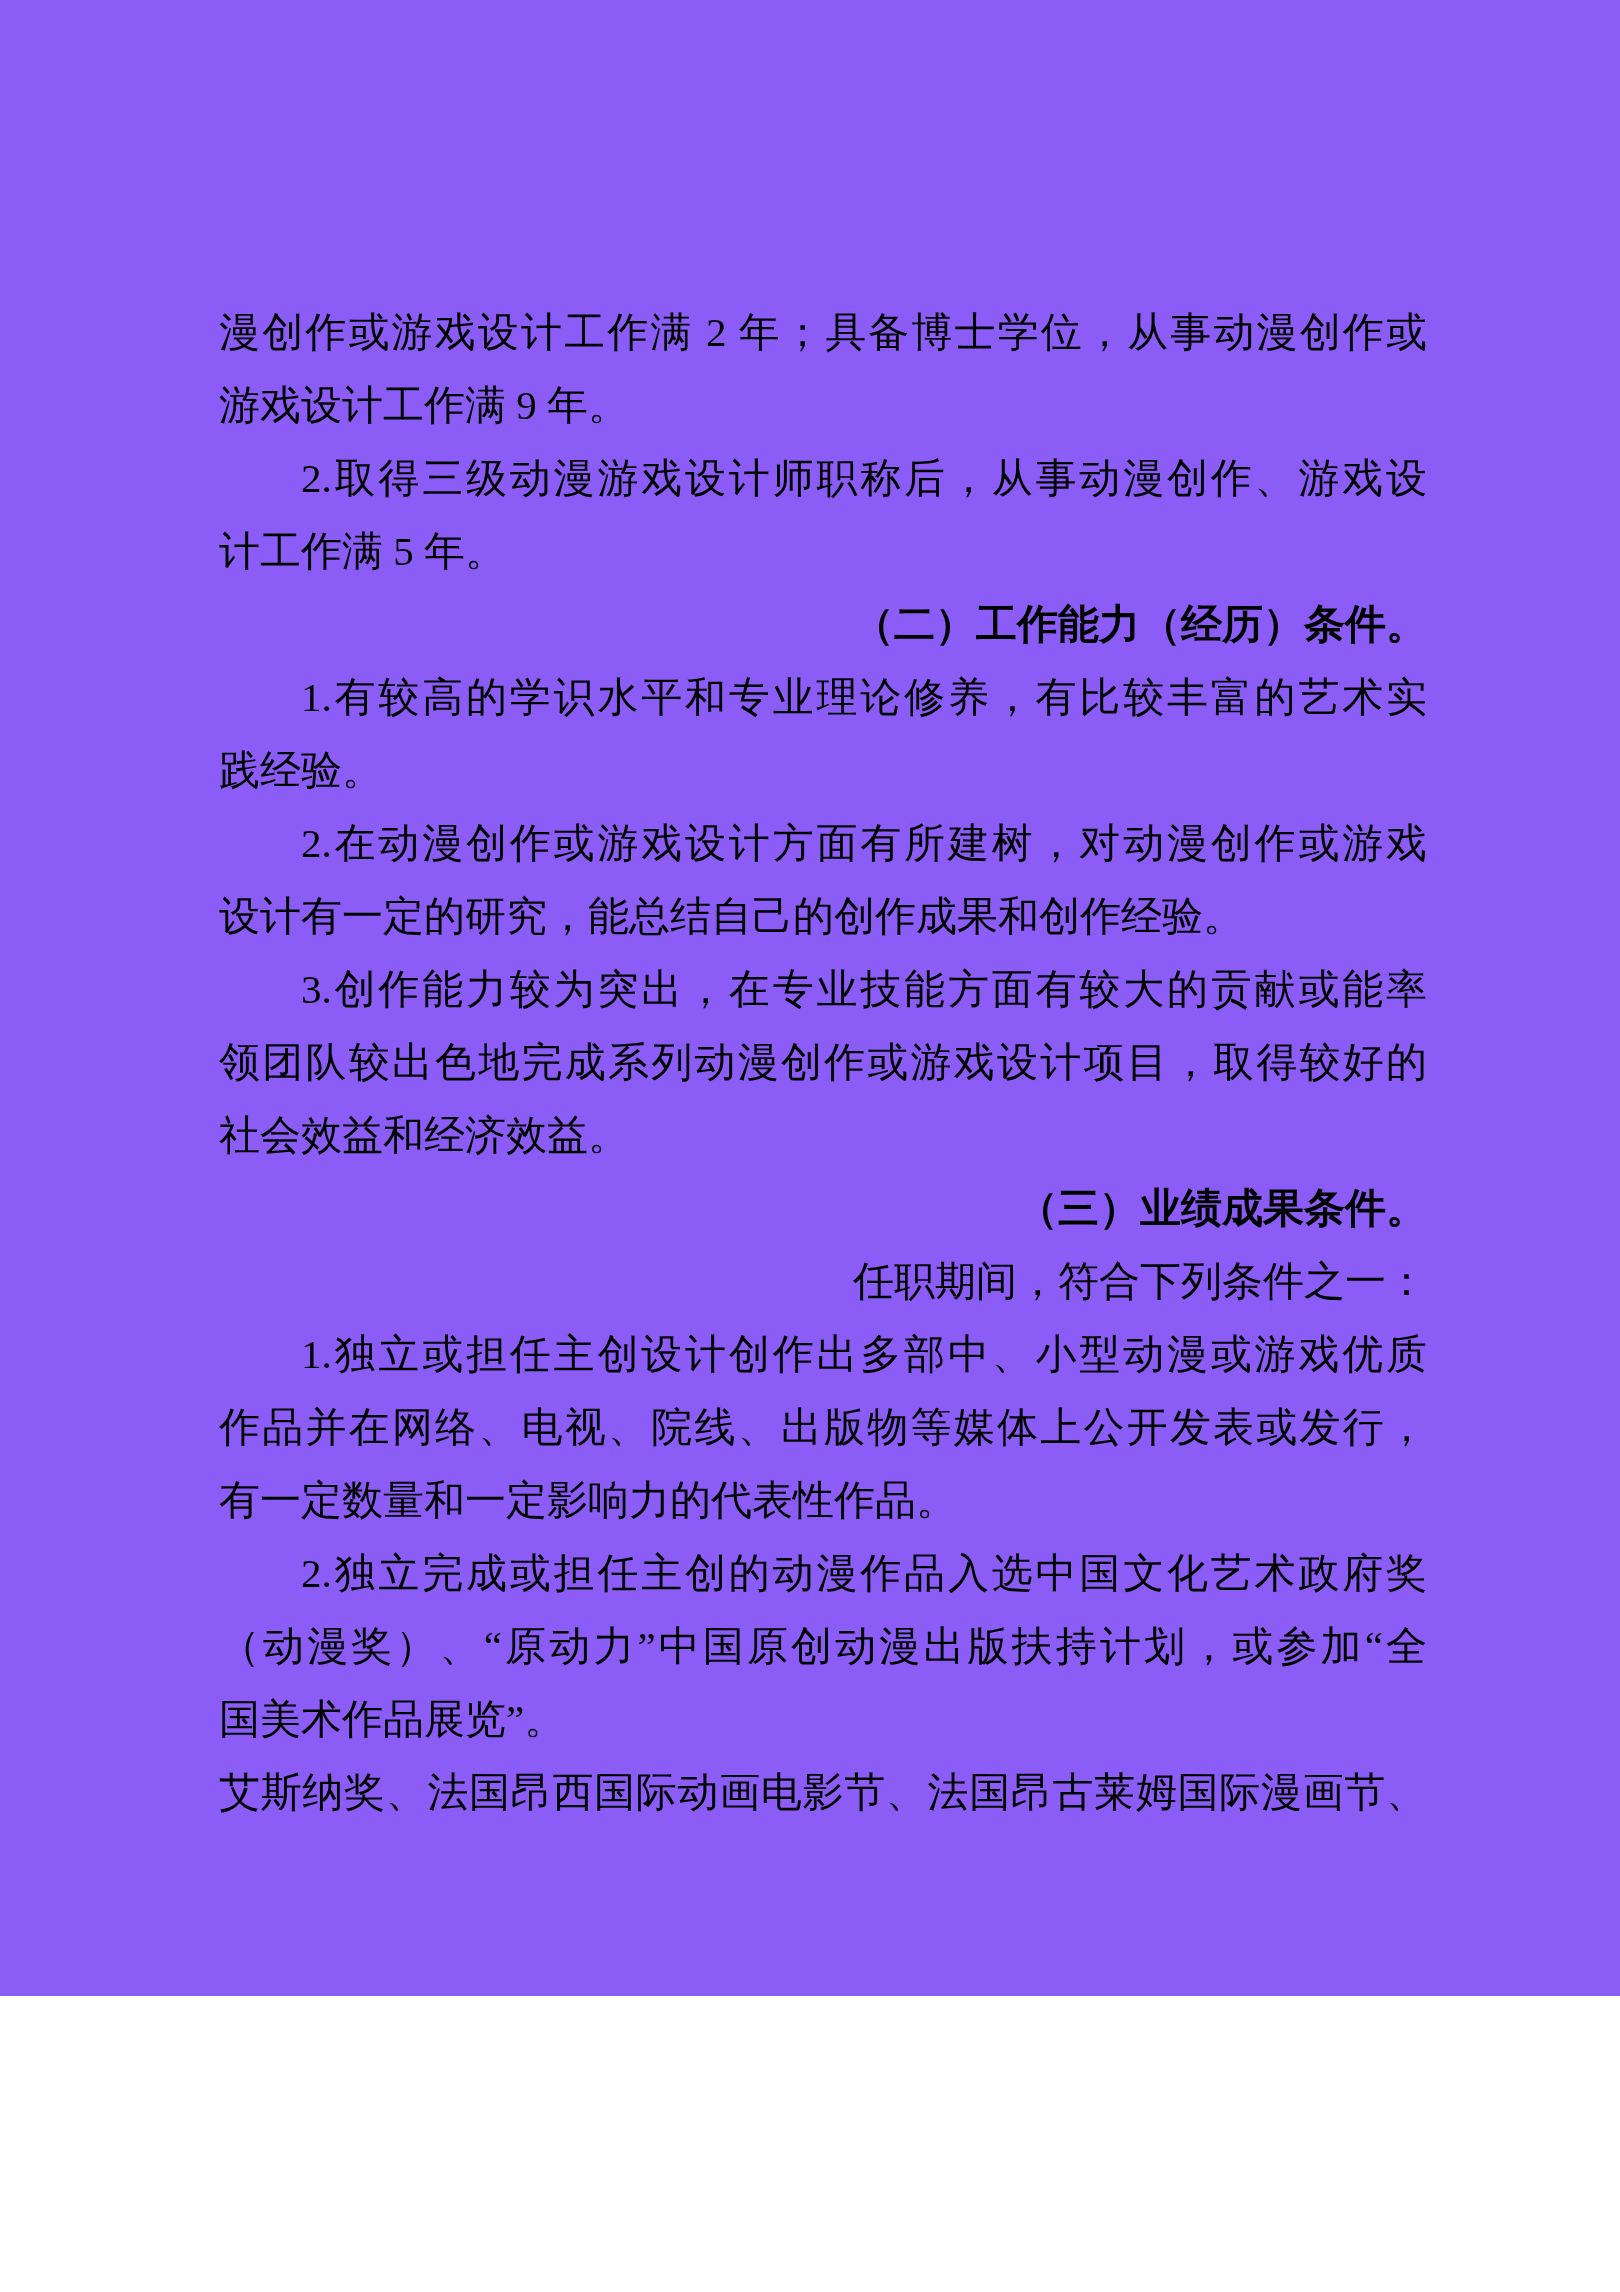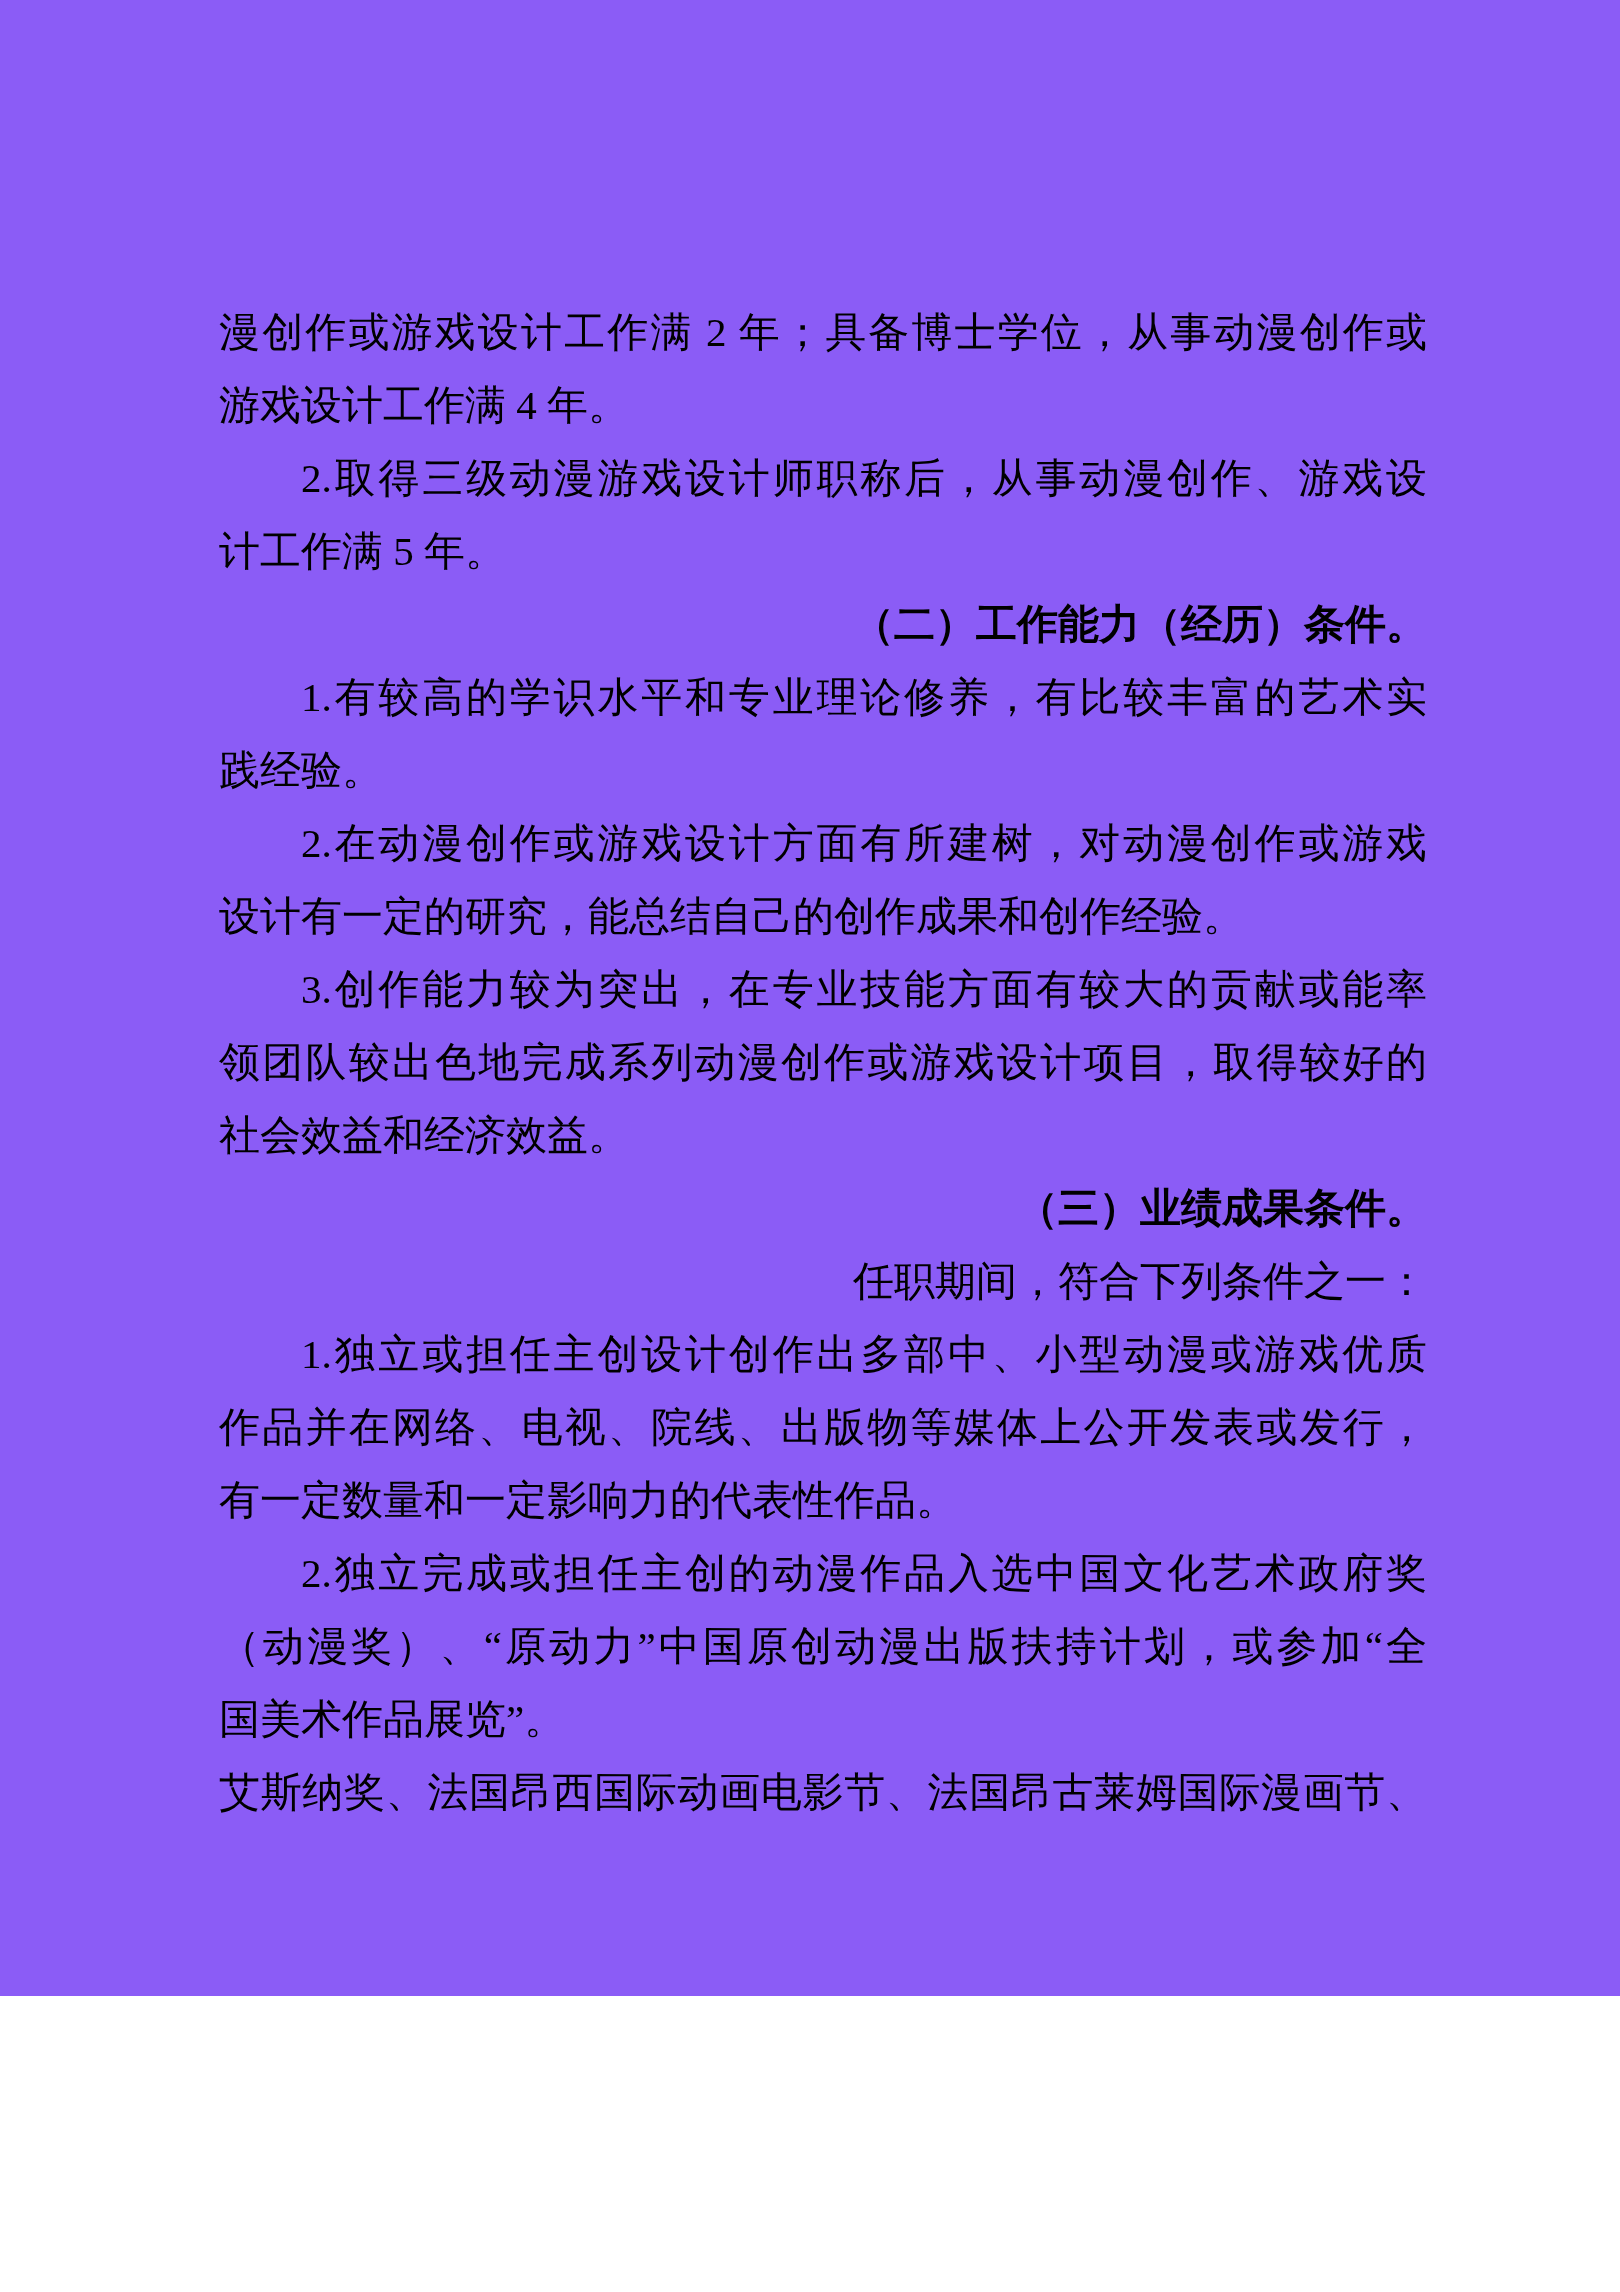--- a/index.html
+++ b/index.html
@@ -41,21 +41,21 @@
     letter-spacing: 1px;
   }
 </style>
 </head>
 <body>
 
 <div class="page">
   <div class="content">
       <div class="para">
         <div class="line fill">漫创作或游戏设计工作满 2 年；具备博士学位，从事动漫创作或</div>
-        <div class="line">游戏设计工作满 4 年。</div>
+        <div class="line">游戏设计工作满 9 年。</div>
       </div>
       <div class="para">
         <div class="line indent fill">2.取得三级动漫游戏设计师职称后，从事动漫创作、游戏设</div>
         <div class="line">计工作满 5 年。</div>
       </div>
       <div class="para heading">
         <div class="line indent">（二）工作能力（经历）条件。</div>
       </div>
       <div class="para">
         <div class="line indent fill">1.有较高的学识水平和专业理论修养，有比较丰富的艺术实</div>

